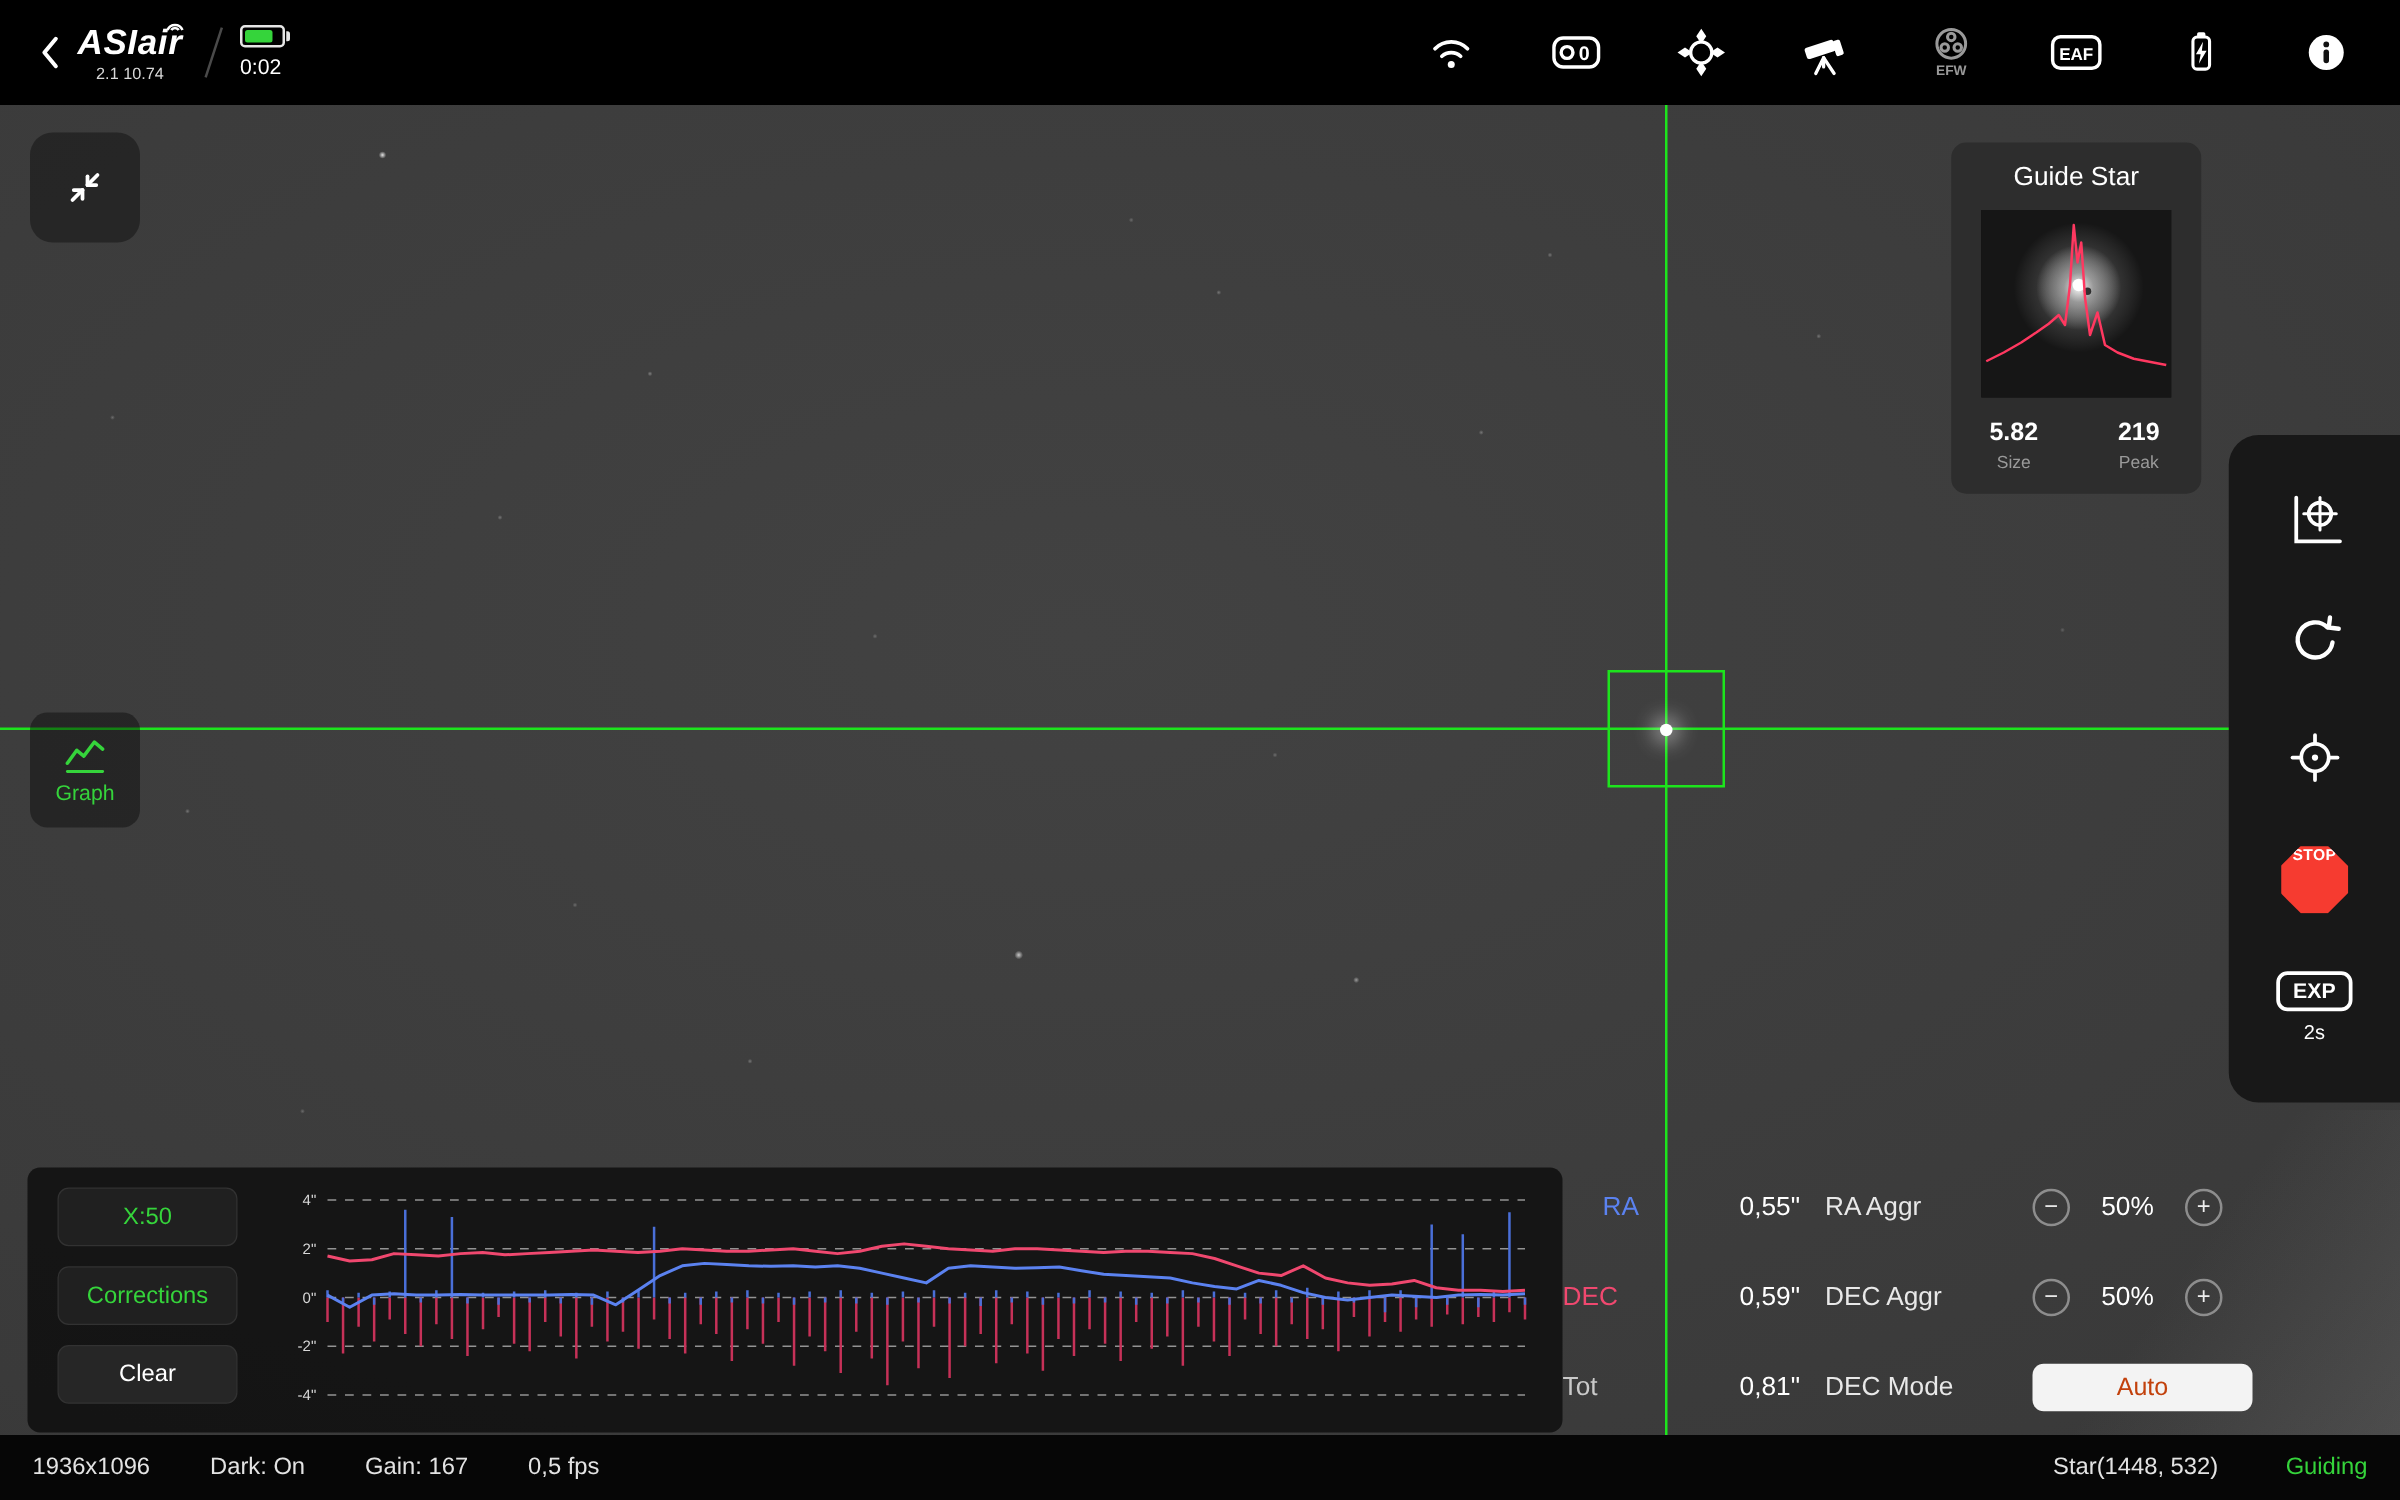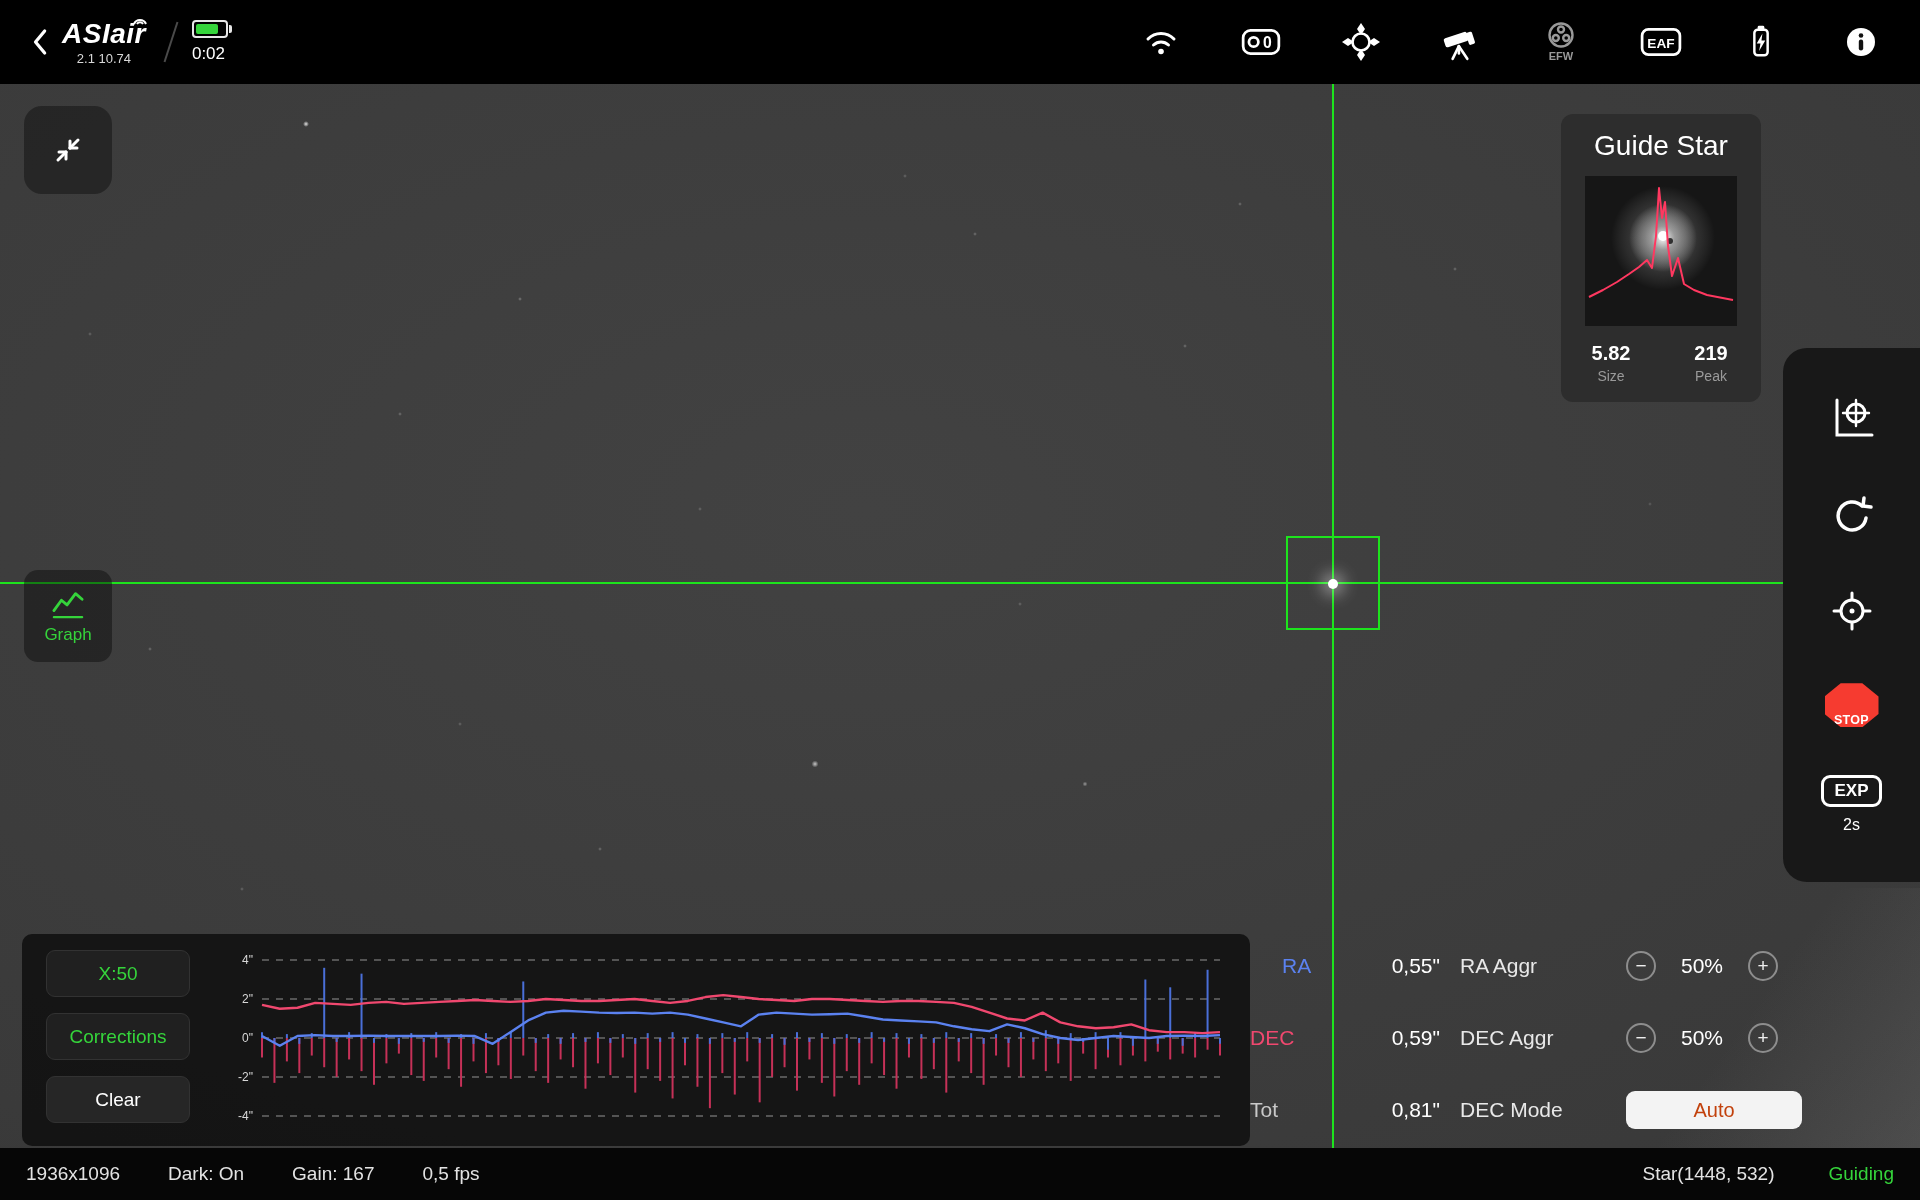--- a/index.html
+++ b/index.html
@@ -37,32 +37,32 @@
 
   .collapse-btn{position:absolute;left:24px;top:22px;width:88px;height:88px;border-radius:18px;background:rgba(20,20,20,.55);
         display:flex;align-items:center;justify-content:center;z-index:4;}
   .graph-btn{position:absolute;left:24px;top:486px;width:88px;height:92px;border-radius:14px;background:rgba(8,8,8,.45);
         display:flex;flex-direction:column;align-items:center;justify-content:center;gap:5px;z-index:4;}
   .graph-btn span{color:#35d43b;font-size:17px;}
 
   
   .guide-star-panel{position:absolute;left:1561px;top:30px;width:200px;background:#2d2d2d;border-radius:12px;
         padding:16px 0 18px;z-index:5;text-align:center;}
-  .gs-title{font-size:28px;}
+  .gs-title{font-size:21px;}
   .gs-thumb{width:152px;height:150px;margin:14px auto 12px;background:#0e0e0e;}
   .gs-vals{display:flex;}
   .gs-col{flex:1;}
   .gs-num{font-size:20px;font-weight:600;}
   .gs-cap{font-size:14px;color:#9a9a9a;margin-top:3px;}
 
   
   .sidebar{position:absolute;left:1783px;top:264px;width:137px;height:534px;background:#181818;
         border-radius:24px 0 0 24px;display:flex;flex-direction:column;align-items:center;justify-content:space-evenly;z-index:5;}
   .sb-item{display:flex;flex-direction:column;align-items:center;justify-content:center;}
-  .stop-octagon{width:54px;height:44px;background:#f63b30;display:flex;align-items:flex-end;justify-content:center;
+  .stop-octagon{width:54px;height:54px;background:#f63b30;display:flex;align-items:flex-start;justify-content:center;
         clip-path:polygon(30% 0,70% 0,100% 30%,100% 70%,70% 100%,30% 100%,0 70%,0 30%);}
   .stop-octagon span{font-size:12.5px;font-weight:800;letter-spacing:.3px;}
   .exp-box{border:3px solid #fff;border-radius:9px;padding:3px 10px;font-weight:800;font-size:17px;}
   .exp-value{margin-top:9px;font-size:16px;text-align:center;}
 
   
   .graph-panel{position:absolute;left:22px;top:850px;width:1228px;height:212px;background:rgba(10,10,10,.78);
         border-radius:10px;z-index:4;}
   .gp-buttons{position:absolute;left:24px;top:16px;display:flex;flex-direction:column;gap:16px;}
   .gp-btn{width:142px;height:45px;border-radius:9px;background:#202020;border:1px solid #323232;color:#35d43b;

